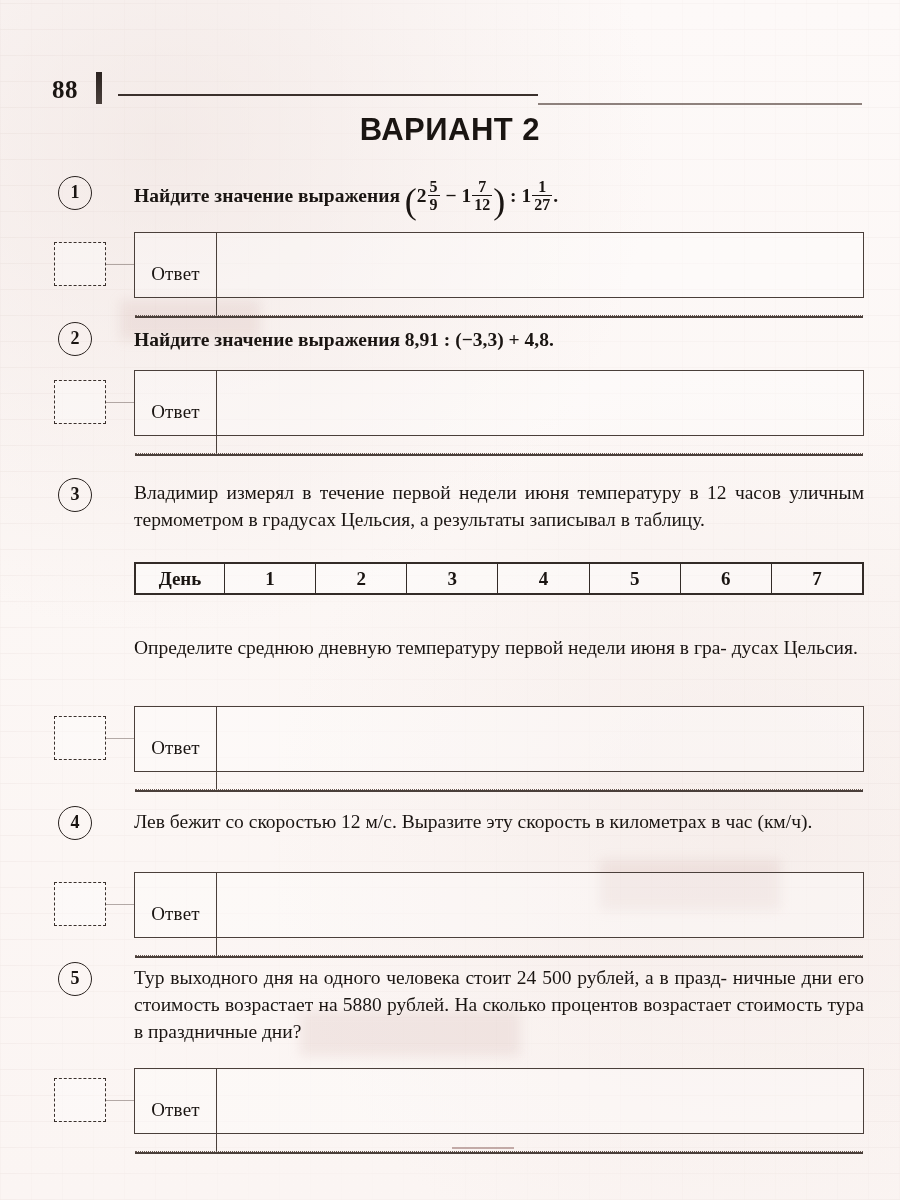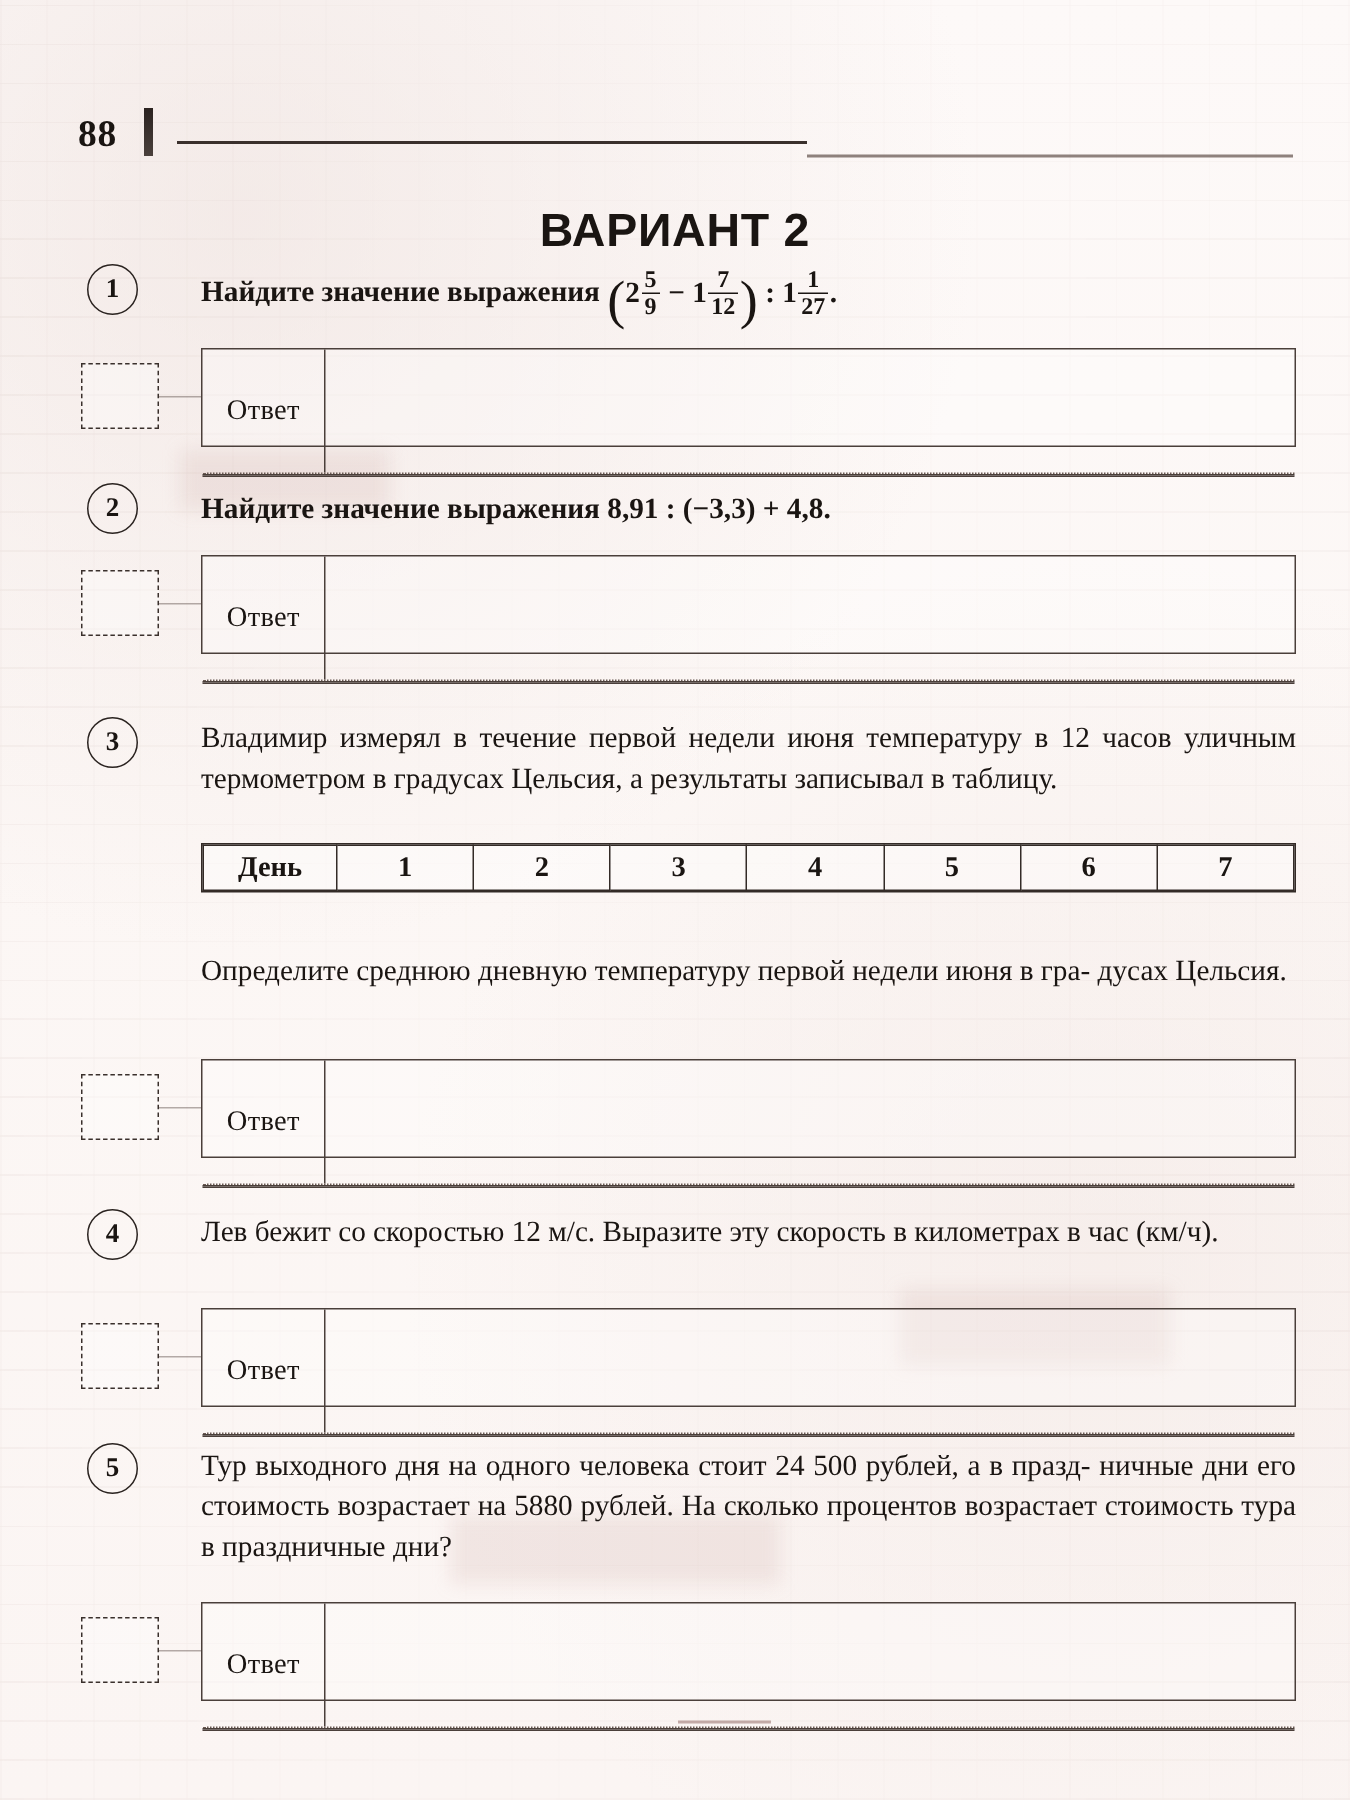--- a/index.html
+++ b/index.html
@@ -99,21 +99,20 @@
   
   .variant-title {
     position: absolute;
     top: 112px;
     left: 0; right: 0;
     text-align: center;
     font-family: "Liberation Sans", "DejaVu Sans", sans-serif;
     font-weight: bold;
     font-size: 31px;
     letter-spacing: 0.5px;
-    margin-top: 24px;
   }
 
   
   .task { position: absolute; left: 0; right: 0; }
 
   .task-num {
     position: absolute;
     left: 58px;
     width: 34px;
     height: 34px;

